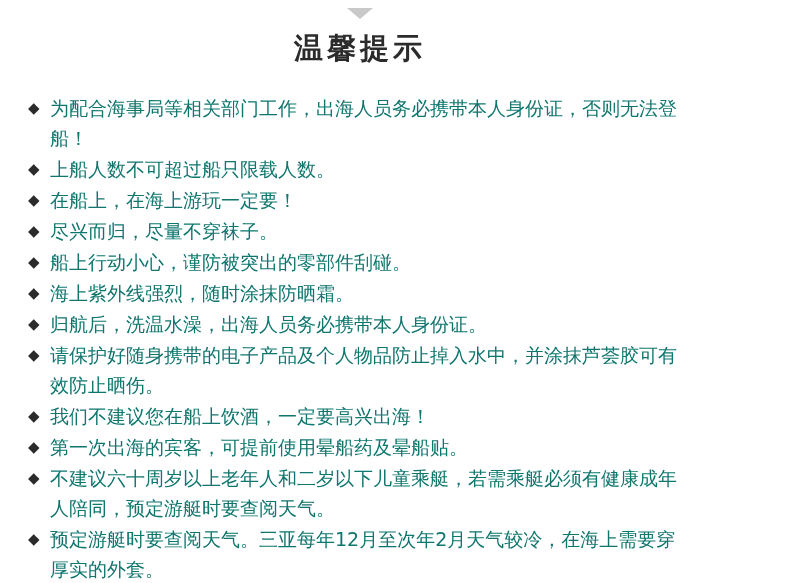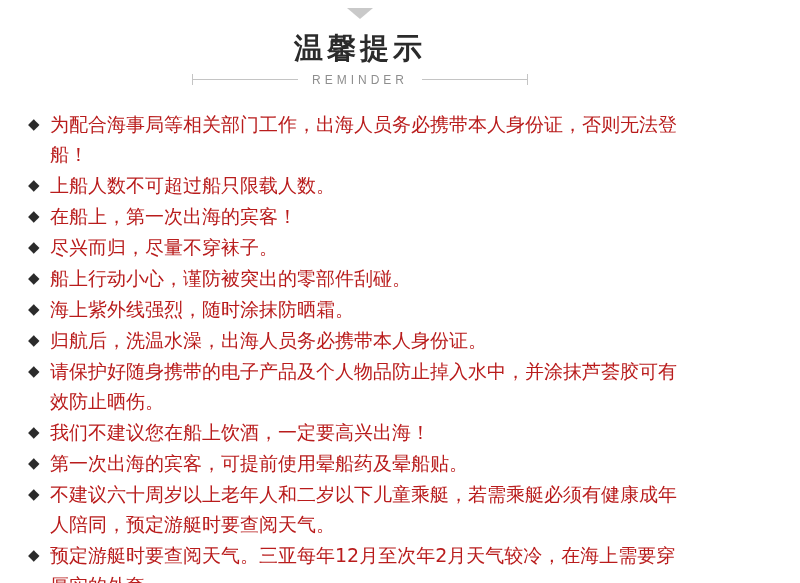--- a/index.html
+++ b/index.html
@@ -93,56 +93,51 @@
     color: #2b2b2b;
     font-size: 15px;
     line-height: 30px;
     width: 22px;
     text-align: left;
   }
   .item-text {
     flex: 1 1 auto;
     font-size: 19px;
     line-height: 30px;
-    color: #b91c1c;
+    color: #0f766e;
     font-family: "DejaVu Sans", "Liberation Sans", sans-serif;
     letter-spacing: 0px;
     text-align: left;
   }
 </style>
 </head>
 <body>
 
 <div class="page">
 
   <div class="header">
     <div class="caret"></div>
     <div class="title">温馨提示</div>
-    <div class="subtitle-row">
-      <div class="rule left"></div>
-      <div class="subtitle">REMINDER</div>
-      <div class="rule right"></div>
-    </div>
   </div>
 
   <div class="list">
 
     <div class="item">
       <span class="bullet">◆</span>
       <span class="item-text">为配合海事局等相关部门工作，出海人员务必携带本人身份证，否则无法登船！</span>
     </div>
 
     <div class="item">
       <span class="bullet">◆</span>
       <span class="item-text">上船人数不可超过船只限载人数。</span>
     </div>
 
     <div class="item">
       <span class="bullet">◆</span>
-      <span class="item-text">在船上，第一次出海的宾客！</span>
+      <span class="item-text">在船上，在海上游玩一定要！</span>
     </div>
 
     <div class="item">
       <span class="bullet">◆</span>
       <span class="item-text">尽兴而归，尽量不穿袜子。</span>
     </div>
 
     <div class="item">
       <span class="bullet">◆</span>
       <span class="item-text">船上行动小心，谨防被突出的零部件刮碰。</span>

